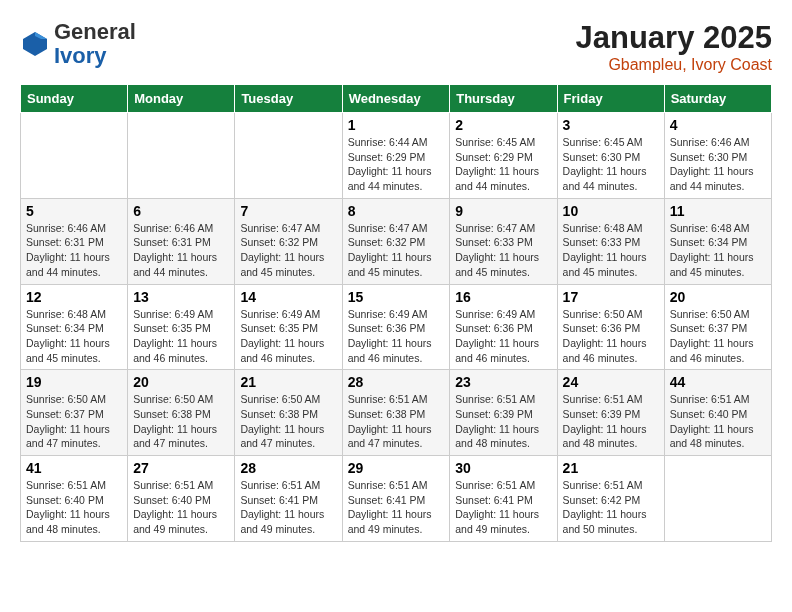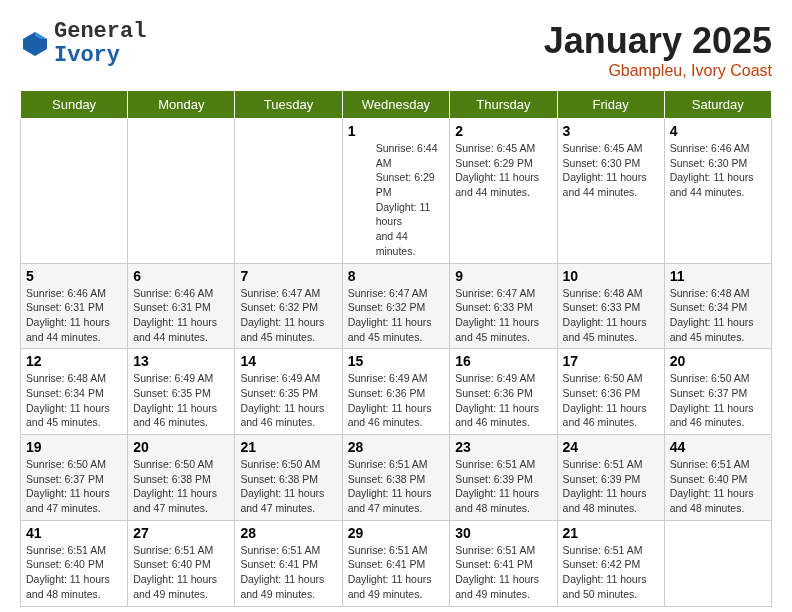--- a/index.html
+++ b/index.html
@@ -12,58 +12,57 @@
     }
     .header {
       display: flex;
       justify-content: space-between;
       align-items: flex-start;
       margin-bottom: 10px;
     }
     .logo {
       display: flex;
       align-items: center;
-      font-family: Liberation Mono, monospace;
     }
     .logo-text {
       font-size: 22px;
       font-weight: bold;
       line-height: 1.1;
     }
     .logo-general { color: #333; }
     .logo-blue { color: #1a5fa8; }
     .logo-icon {
       width: 30px;
       height: 30px;
       margin-right: 4px;
     }
     .title-block {
       text-align: right;
     }
     .month-title {
-      font-size: 36px;
+      font-size: 31px;
       font-weight: bold;
       color: #222;
     }
     .location {
       font-size: 16px;
       color: #c2410c;
     }
     .calendar {
       width: 100%;
       border-collapse: collapse;
       font-size: 11px;
     }
     .calendar th {
-      background-color: #4d7c0f;
+      background-color: #15803d;
       color: #fff;
-      text-align: center;
+      text-align: left;
       padding: 6px 6px;
       font-size: 13px;
-      font-weight: normal;
+      font-weight: bold;
       border: 1px solid #fff;
     }
     .calendar td {
       border: 1px solid #ccc;
       vertical-align: top;
       padding: 4px 5px;
       width: 108px;
       min-height: 80px;
       background: #fff;
     }
@@ -116,21 +115,21 @@
         <th>Saturday</th>
       </tr>
   </thead>
   <tbody id="calendar-body">
   <tr>
         <td class="empty"></td>
         <td class="empty"></td>
         <td class="empty"></td>
         <td>
           <span class="day-num">1</span>
-          <div class="day-info" style="white-space: pre-line; margin-left: 28px;">Sunrise: 6:44 AM
+          <div class="day-info" style="white-space: pre-line;">Sunrise: 6:44 AM
 Sunset: 6:29 PM
 Daylight: 11 hours
 and 44 minutes.</div>
         </td>
         <td>
           <span class="day-num">2</span>
           <div class="day-info" style="white-space: pre-line;">Sunrise: 6:45 AM
 Sunset: 6:29 PM
 Daylight: 11 hours
 and 44 minutes.</div>

